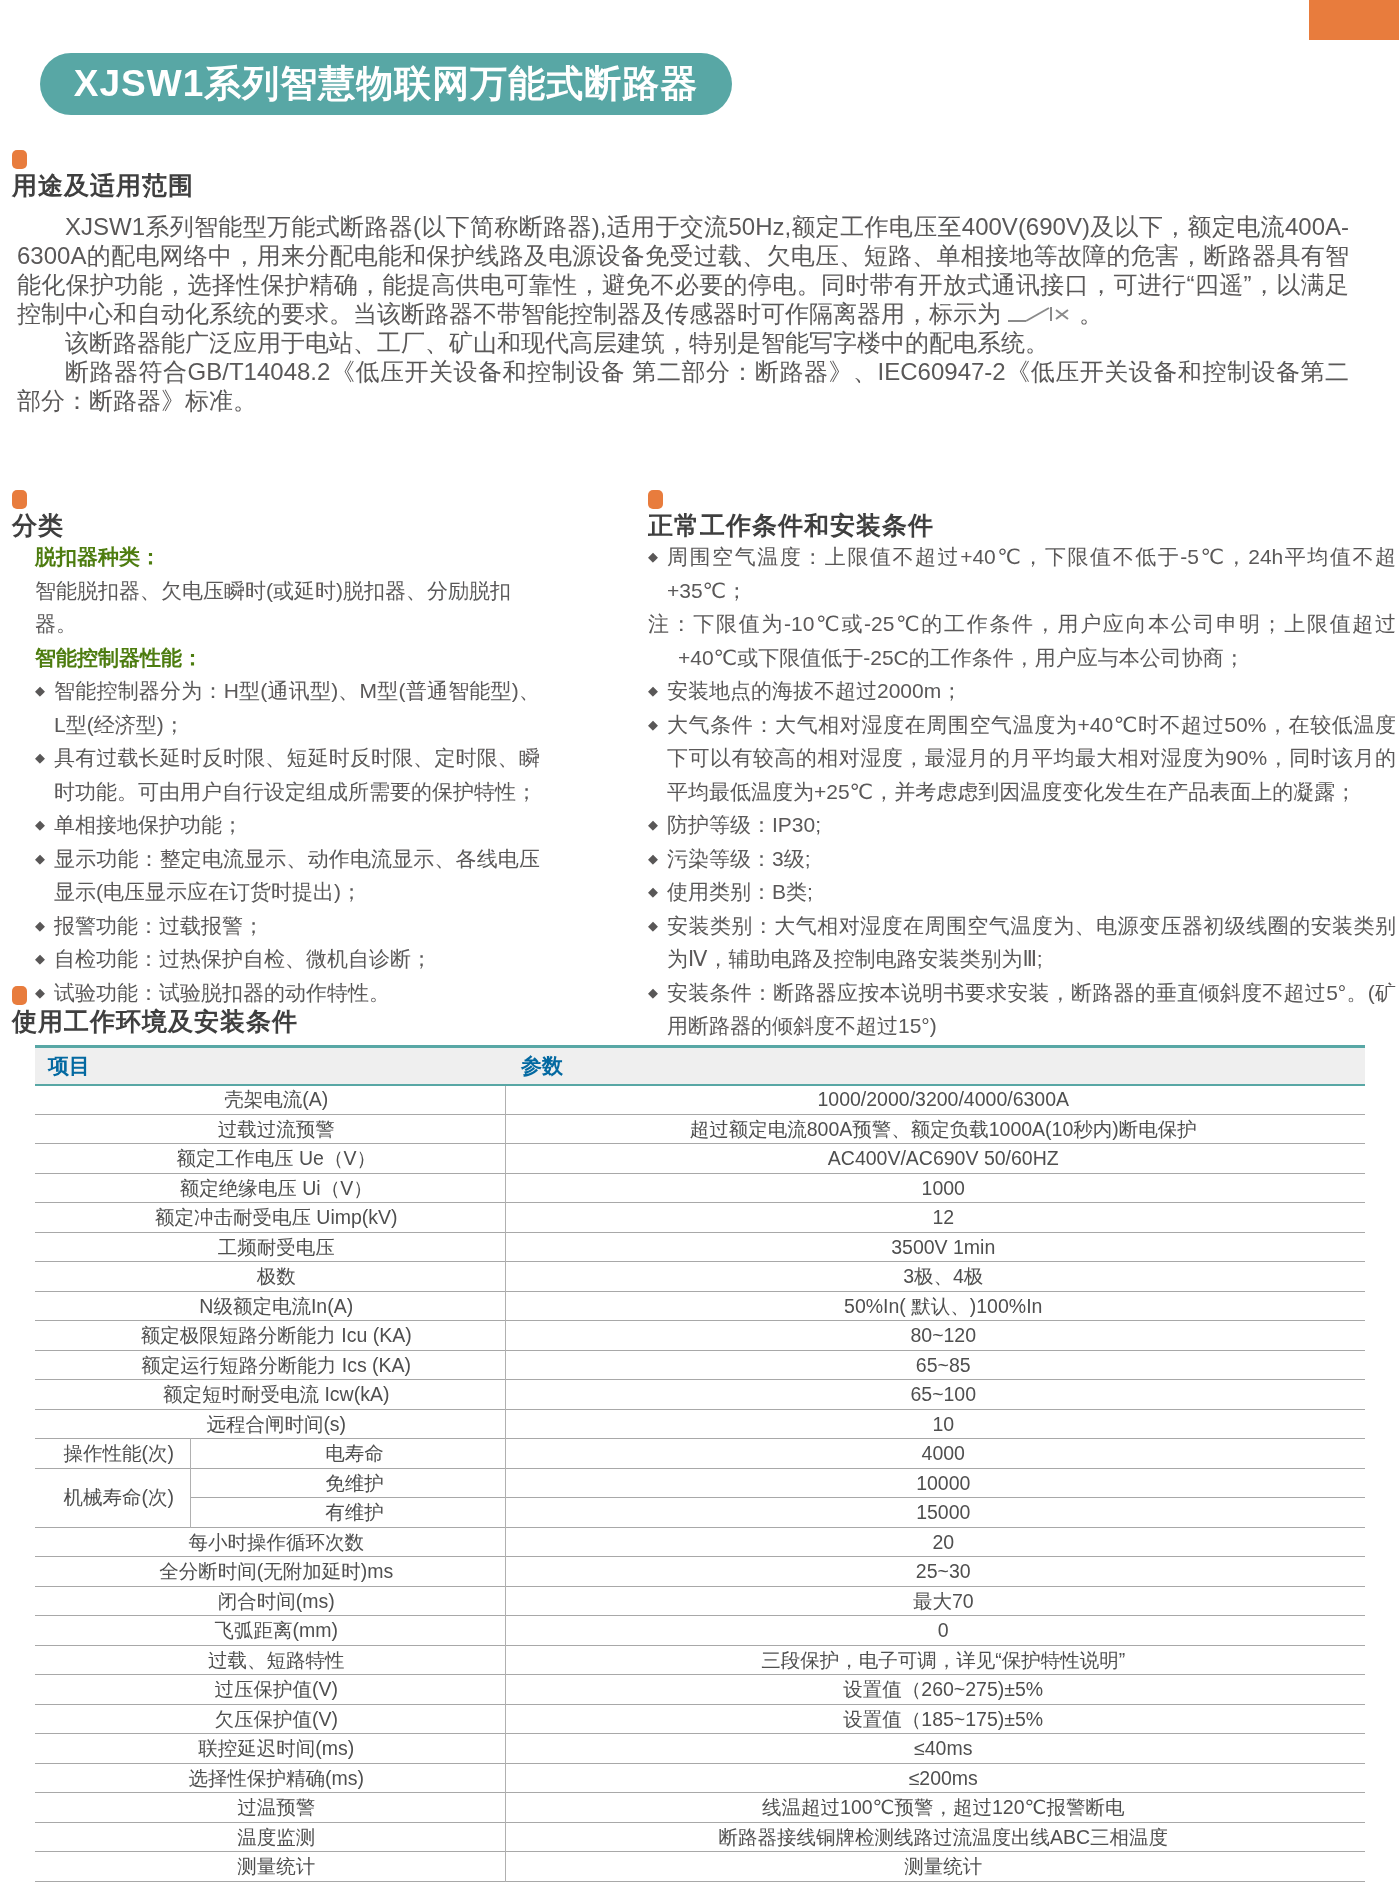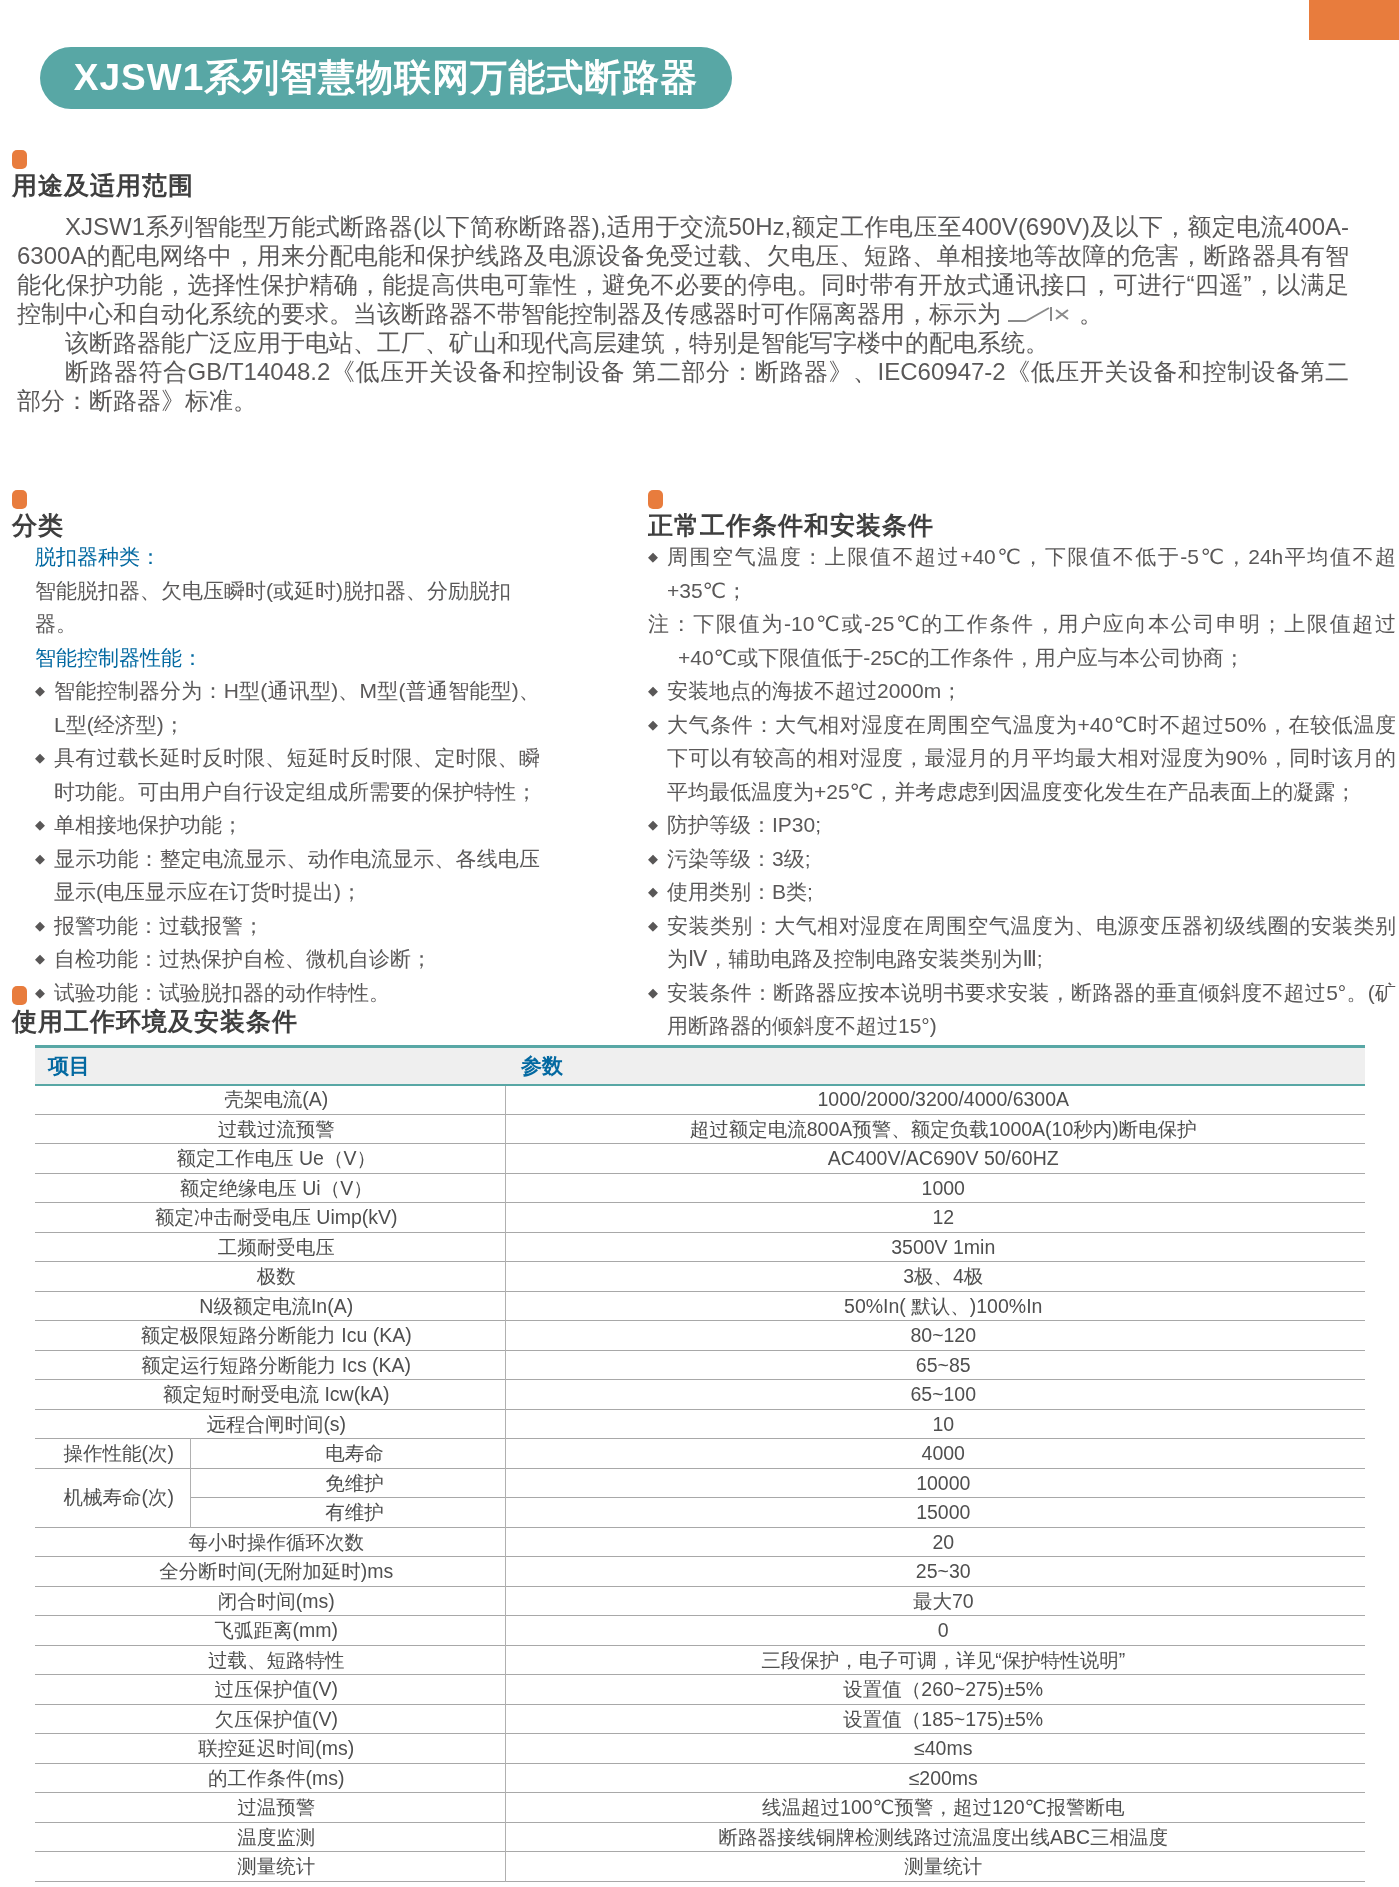--- a/index.html
+++ b/index.html
@@ -5,37 +5,37 @@
   html,body{margin:0;padding:0;}
   body{
     width:1399px;height:1887px;position:relative;background:#ffffff;
     font-family:"Liberation Sans","DejaVu Sans",sans-serif;
     color:#595757;overflow:hidden;
   }
   
   .corner-accent{position:absolute;top:0;right:0;width:90px;height:40px;background:#e87c3d;}
   
   .banner{
-    position:absolute;left:40px;top:47px;width:692px;height:62px;
+    position:absolute;left:40px;top:53px;width:692px;height:62px;
     background:#58a7a5;border-radius:32px;color:#ffffff;
     display:flex;align-items:center;justify-content:center;
     font-size:37px;font-weight:bold;letter-spacing:1px;
   }
   
   .sec-head{position:absolute;display:flex;align-items:flex-start;flex-direction:column;}
   .sec-bullet{width:15px;height:19px;border-radius:5px;background:#e87c3d;margin-right:13px;flex:0 0 auto;}
   .sec-title{font-size:25px;font-weight:bold;color:#3f3f3f;letter-spacing:1px;white-space:nowrap;}
   
   .intro{position:absolute;left:17px;top:212px;width:1332px;font-size:24px;line-height:29px;text-align:justify;color:#5a5858;}
   .intro p{margin:0;text-indent:2em;}
   .iso-sym{display:inline-block;vertical-align:-4px;margin:0 6px;}
   
   .col-left{position:absolute;left:35px;top:540px;width:505px;font-size:21px;line-height:33.5px;color:#5a5858;}
   .col-right{position:absolute;left:648px;top:540px;width:748px;font-size:21px;line-height:33.5px;color:#5a5858;text-align:justify;}
-  .bold-sub{font-weight:normal;color:#0369a1;margin:0;}
+  .bold-sub{font-weight:bold;color:#4d7c0f;margin:0;}
   .plain{margin:0;}
   .d-item{display:flex;margin:0;}
   .d-mark{flex:0 0 auto;font-size:13px;line-height:33.5px;margin-right:9px;color:#595757;}
   .d-text{flex:1 1 auto;text-align:justify;}
   .note-item{padding-left:30px;text-indent:-30px;margin:0;text-align:justify;}
   
   .spec-table{
     position:absolute;left:35px;top:1045px;width:1330px;
     border-collapse:collapse;table-layout:fixed;
     font-size:19.5px;color:#4f4f4f;
@@ -269,21 +269,21 @@
       </tr>
       <tr>
         <td class="t-item" colspan="2">欠压保护值(V)</td>
         <td class="t-param">设置值（185~175)±5%</td>
       </tr>
       <tr>
         <td class="t-item" colspan="2">联控延迟时间(ms)</td>
         <td class="t-param">≤40ms</td>
       </tr>
       <tr>
-        <td class="t-item" colspan="2">的工作条件(ms)</td>
+        <td class="t-item" colspan="2">选择性保护精确(ms)</td>
         <td class="t-param">≤200ms</td>
       </tr>
       <tr>
         <td class="t-item" colspan="2">过温预警</td>
         <td class="t-param">线温超过100℃预警，超过120℃报警断电</td>
       </tr>
       <tr>
         <td class="t-item" colspan="2">温度监测</td>
         <td class="t-param">断路器接线铜牌检测线路过流温度出线ABC三相温度</td>
       </tr>

